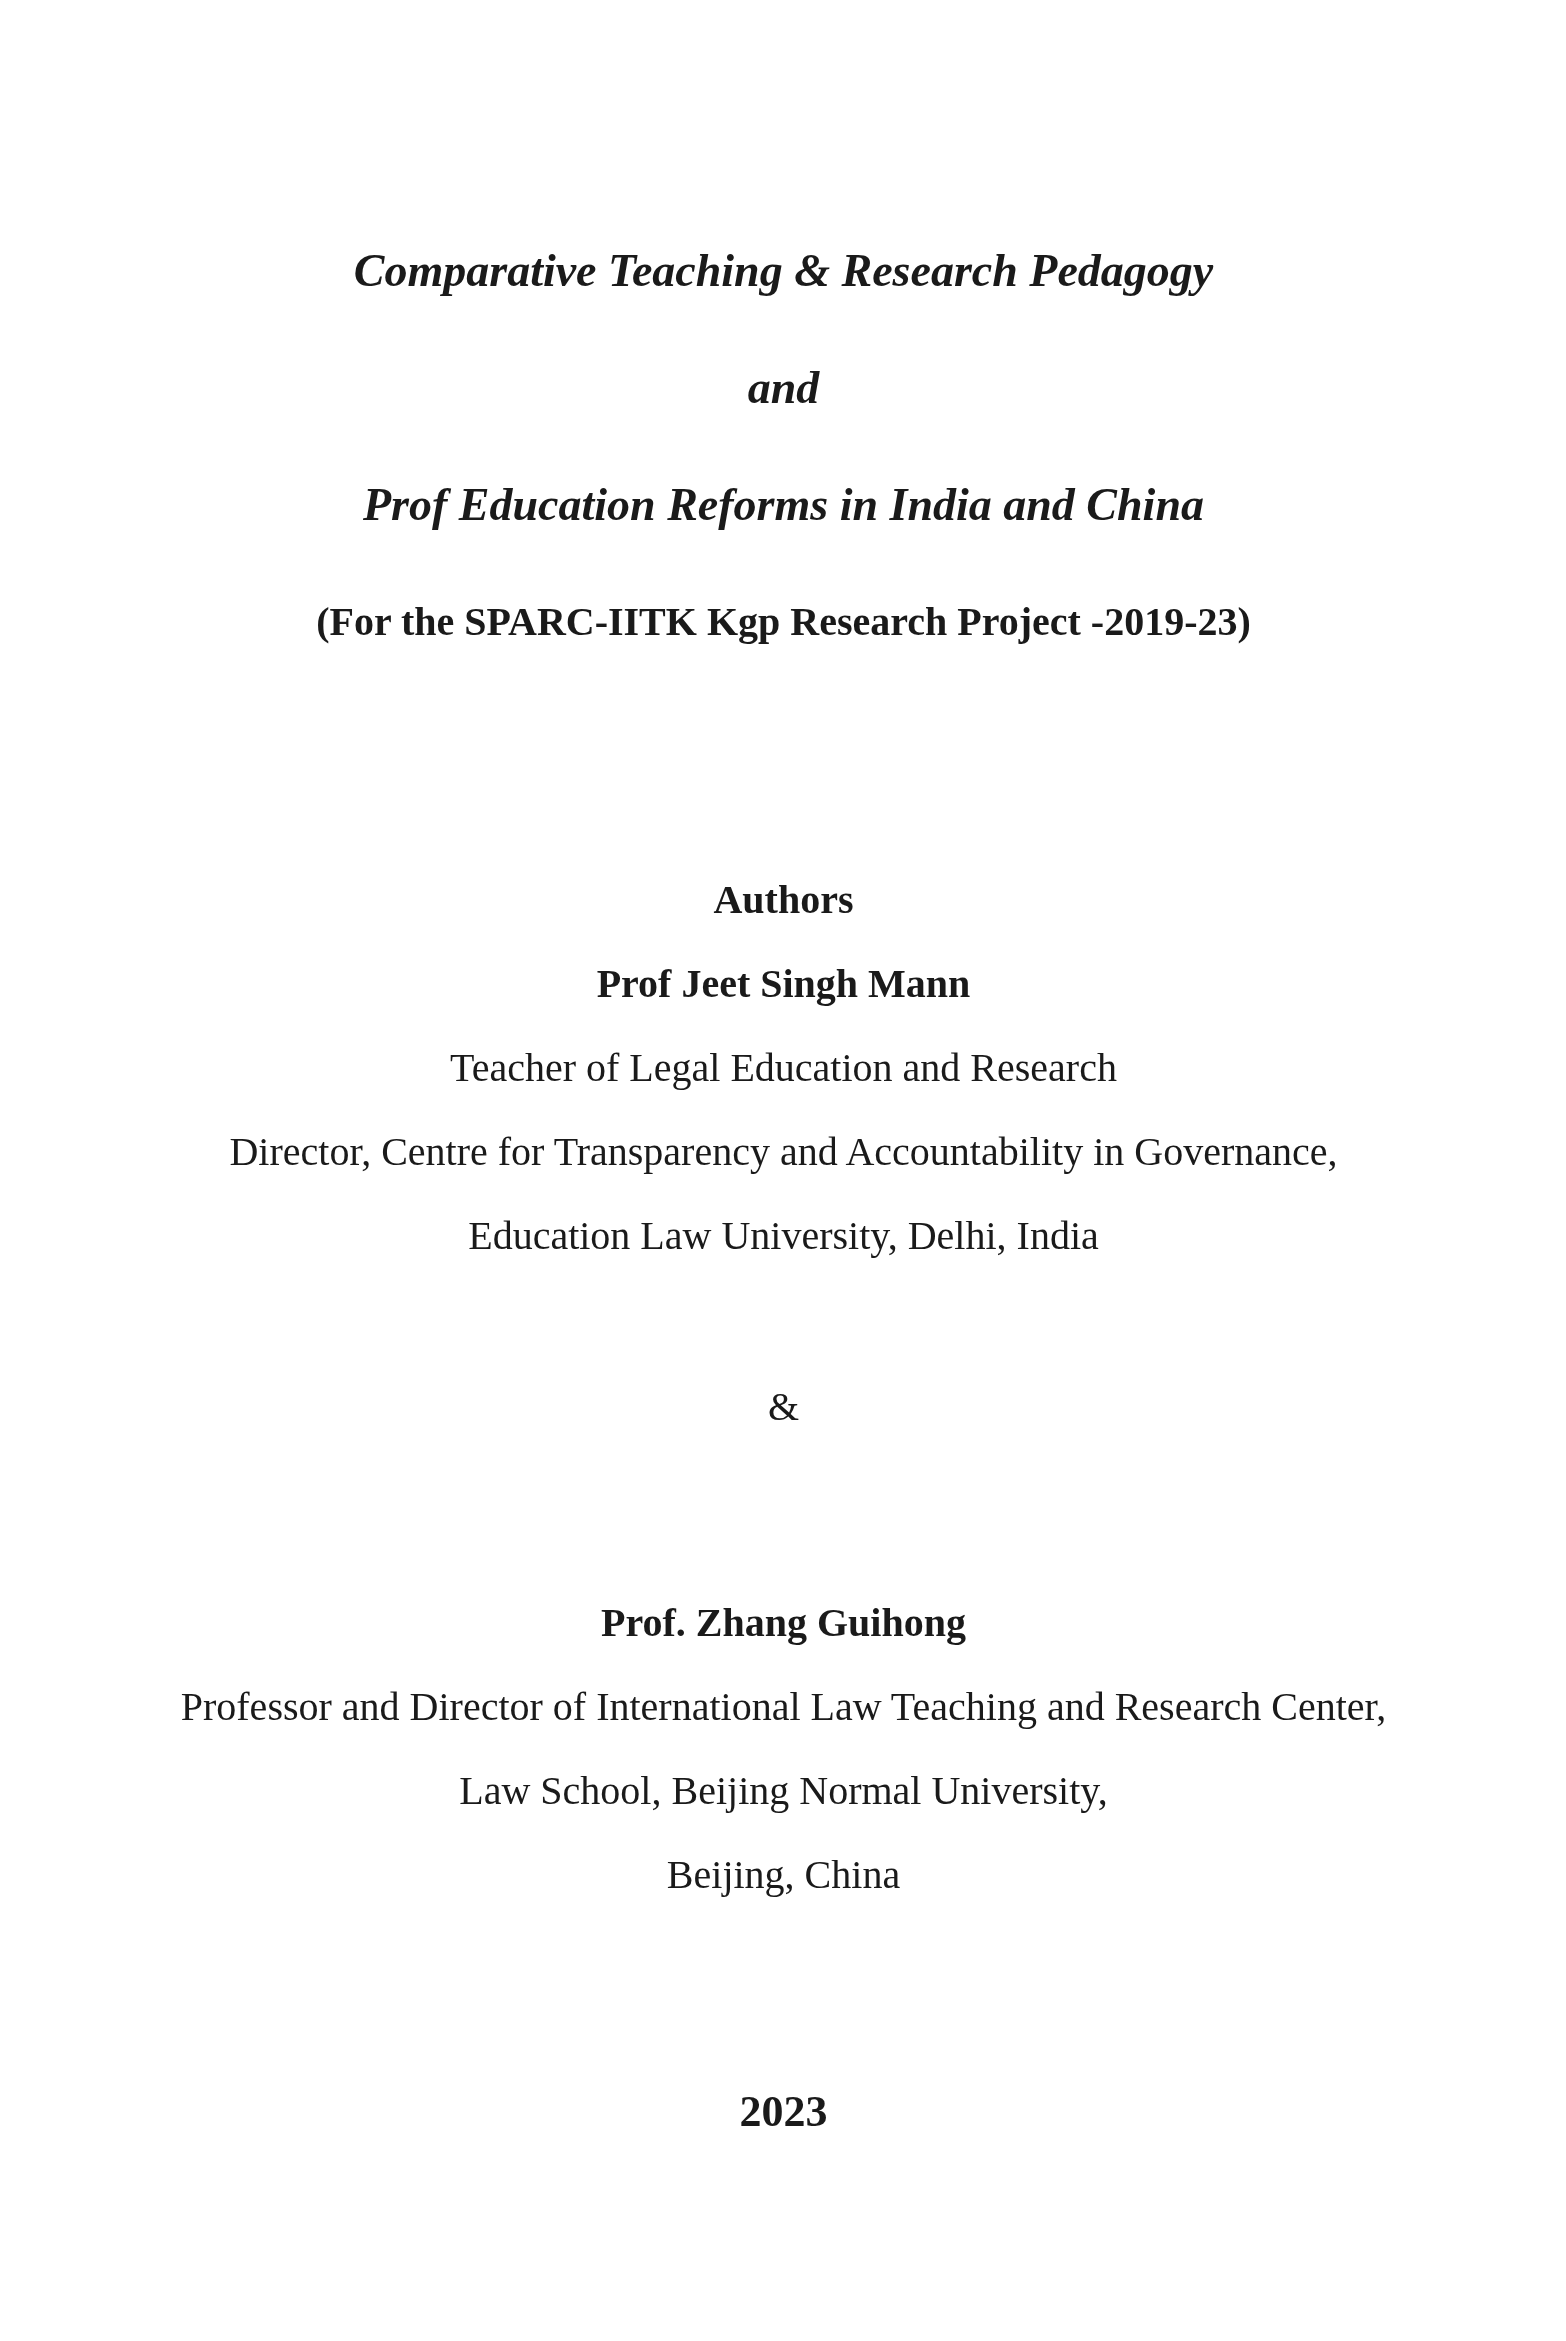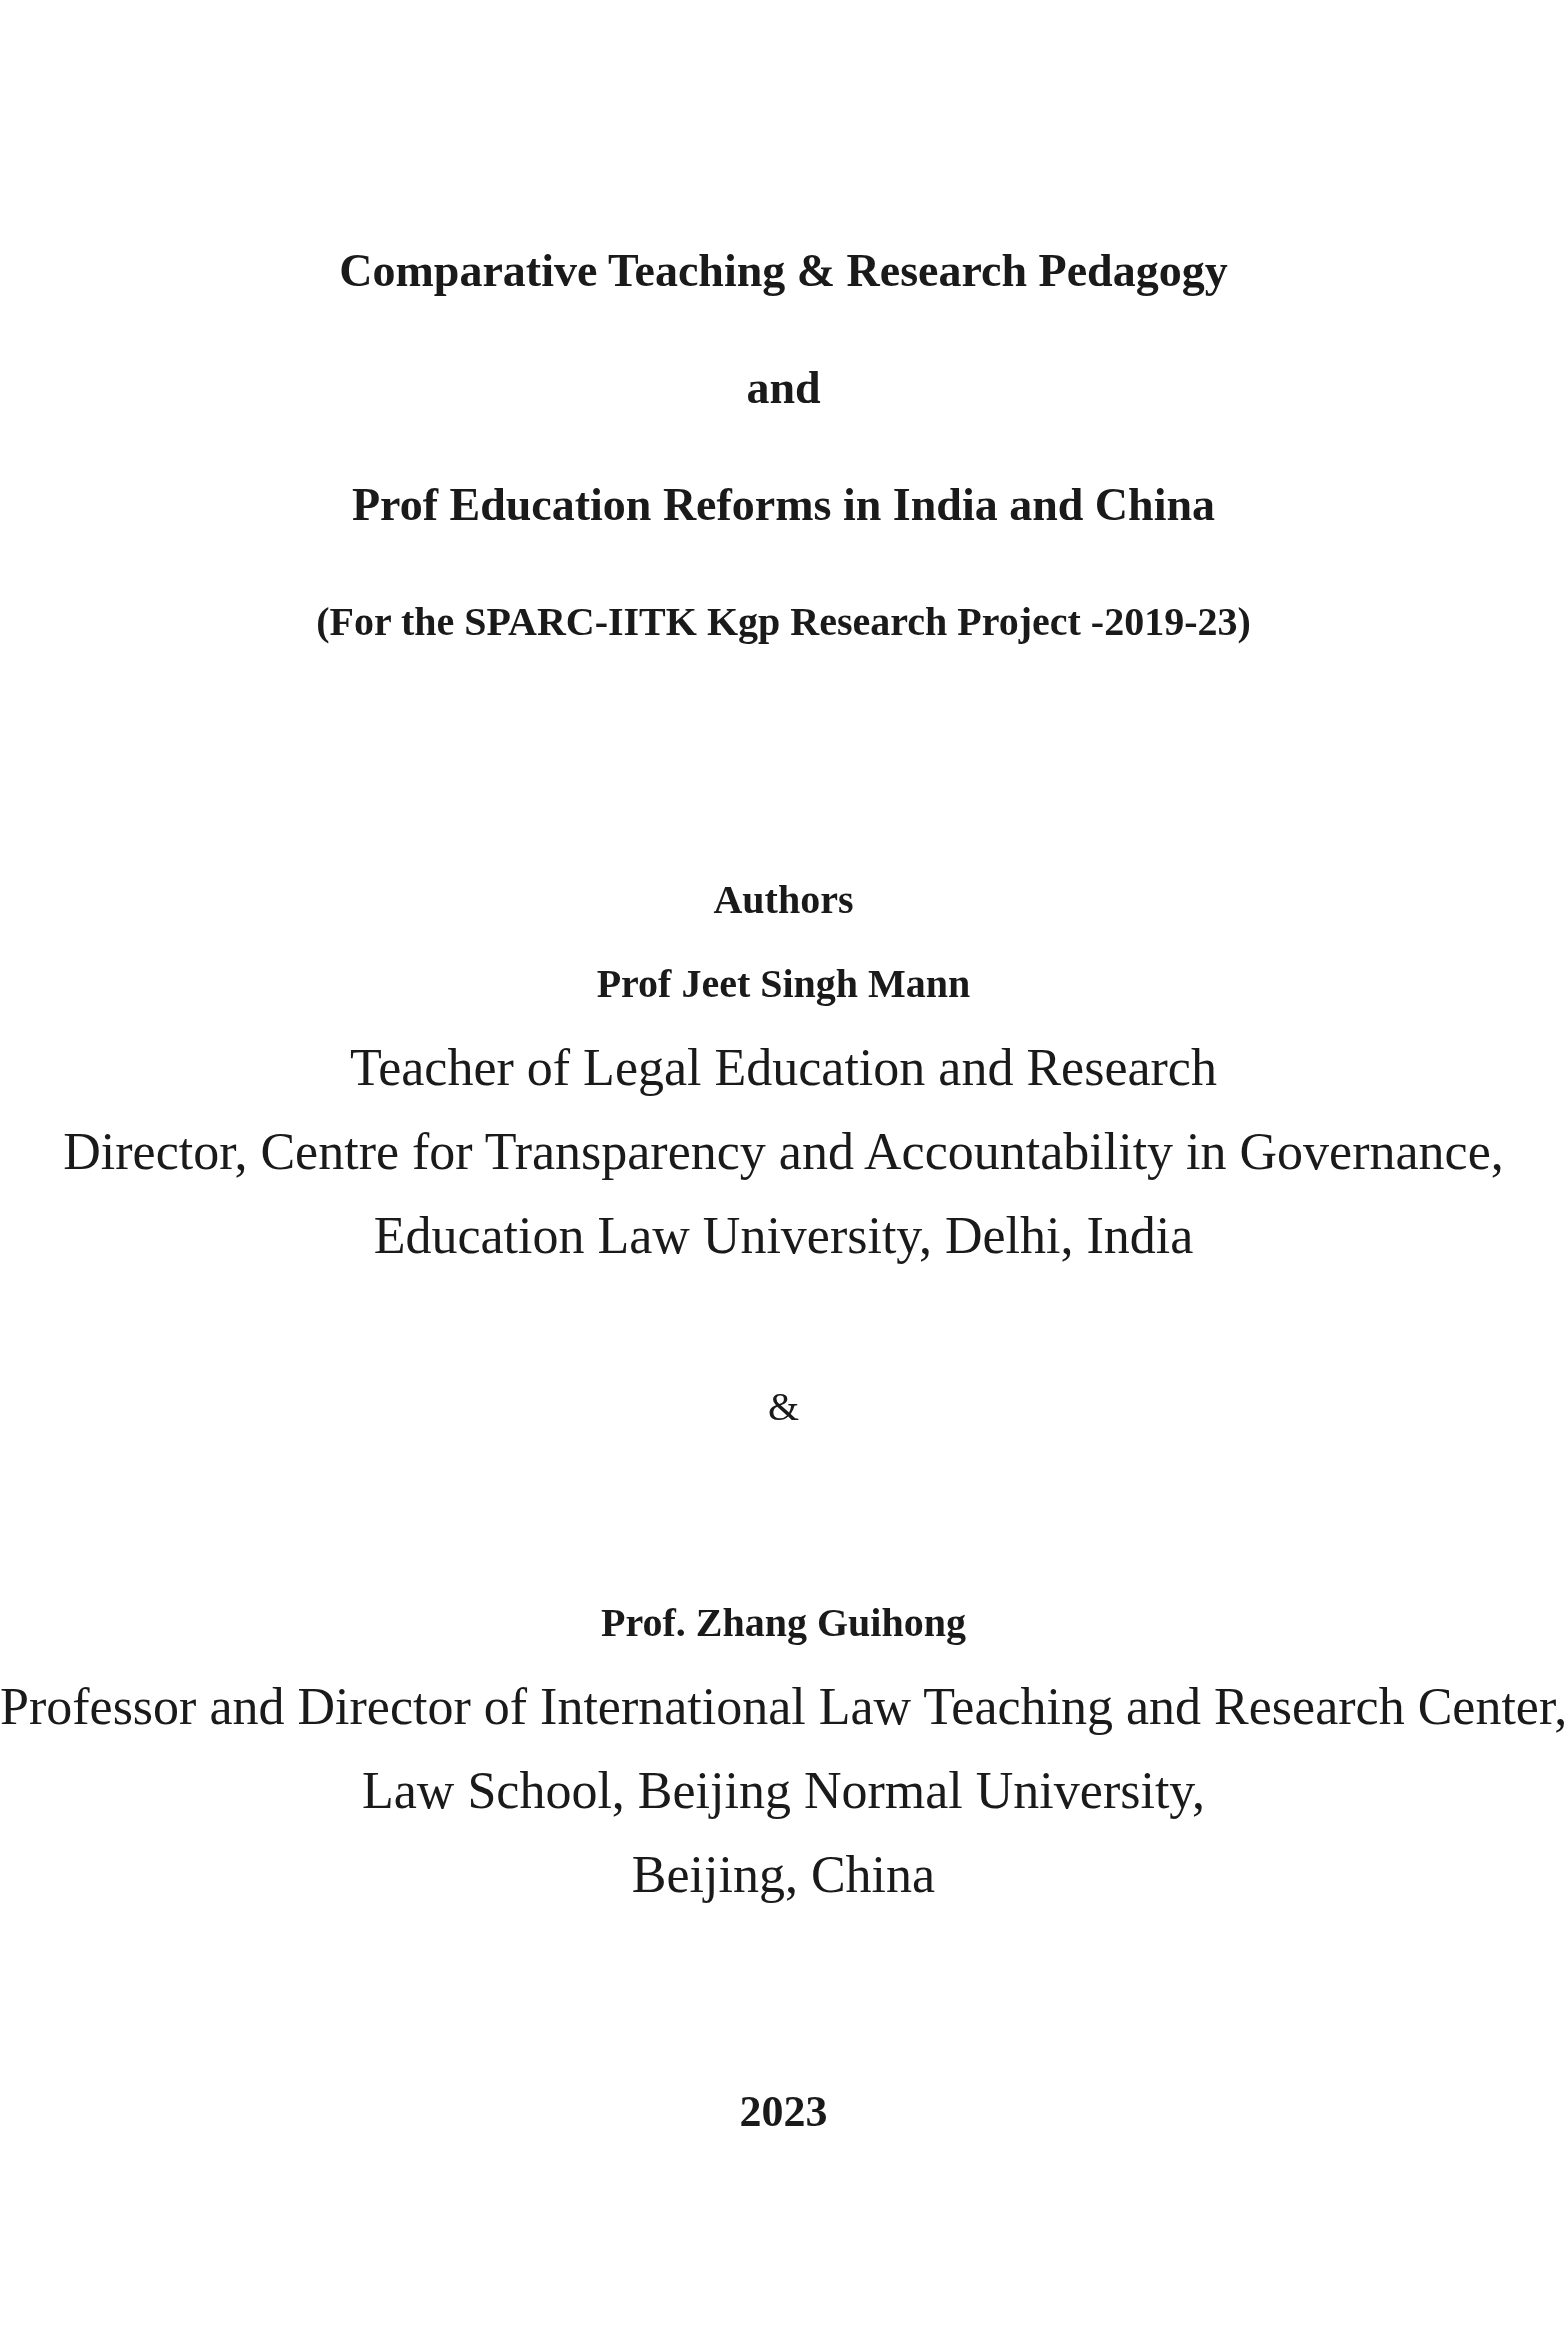--- a/index.html
+++ b/index.html
@@ -23,33 +23,34 @@
   }
   .page p {
     margin: 0;
     white-space: nowrap;
   }
   
   .title-line {
     font-size: 46px;
     font-weight: bold;
     line-height: 117px;
+    font-style: italic;
   }
   .subtitle-line {
     font-size: 40px;
     font-weight: bold;
     line-height: 117px;
     text-align: center;
   }
   
   .authors-block {
     margin-top: 178px;
   }
   .body-line {
-    font-size: 52px;
+    font-size: 40px;
     font-weight: normal;
     line-height: 84px;
   }
   .bold-line {
     font-size: 40px;
     font-weight: bold;
     line-height: 84px;
   }
   .separator-line {
     font-size: 40px;

